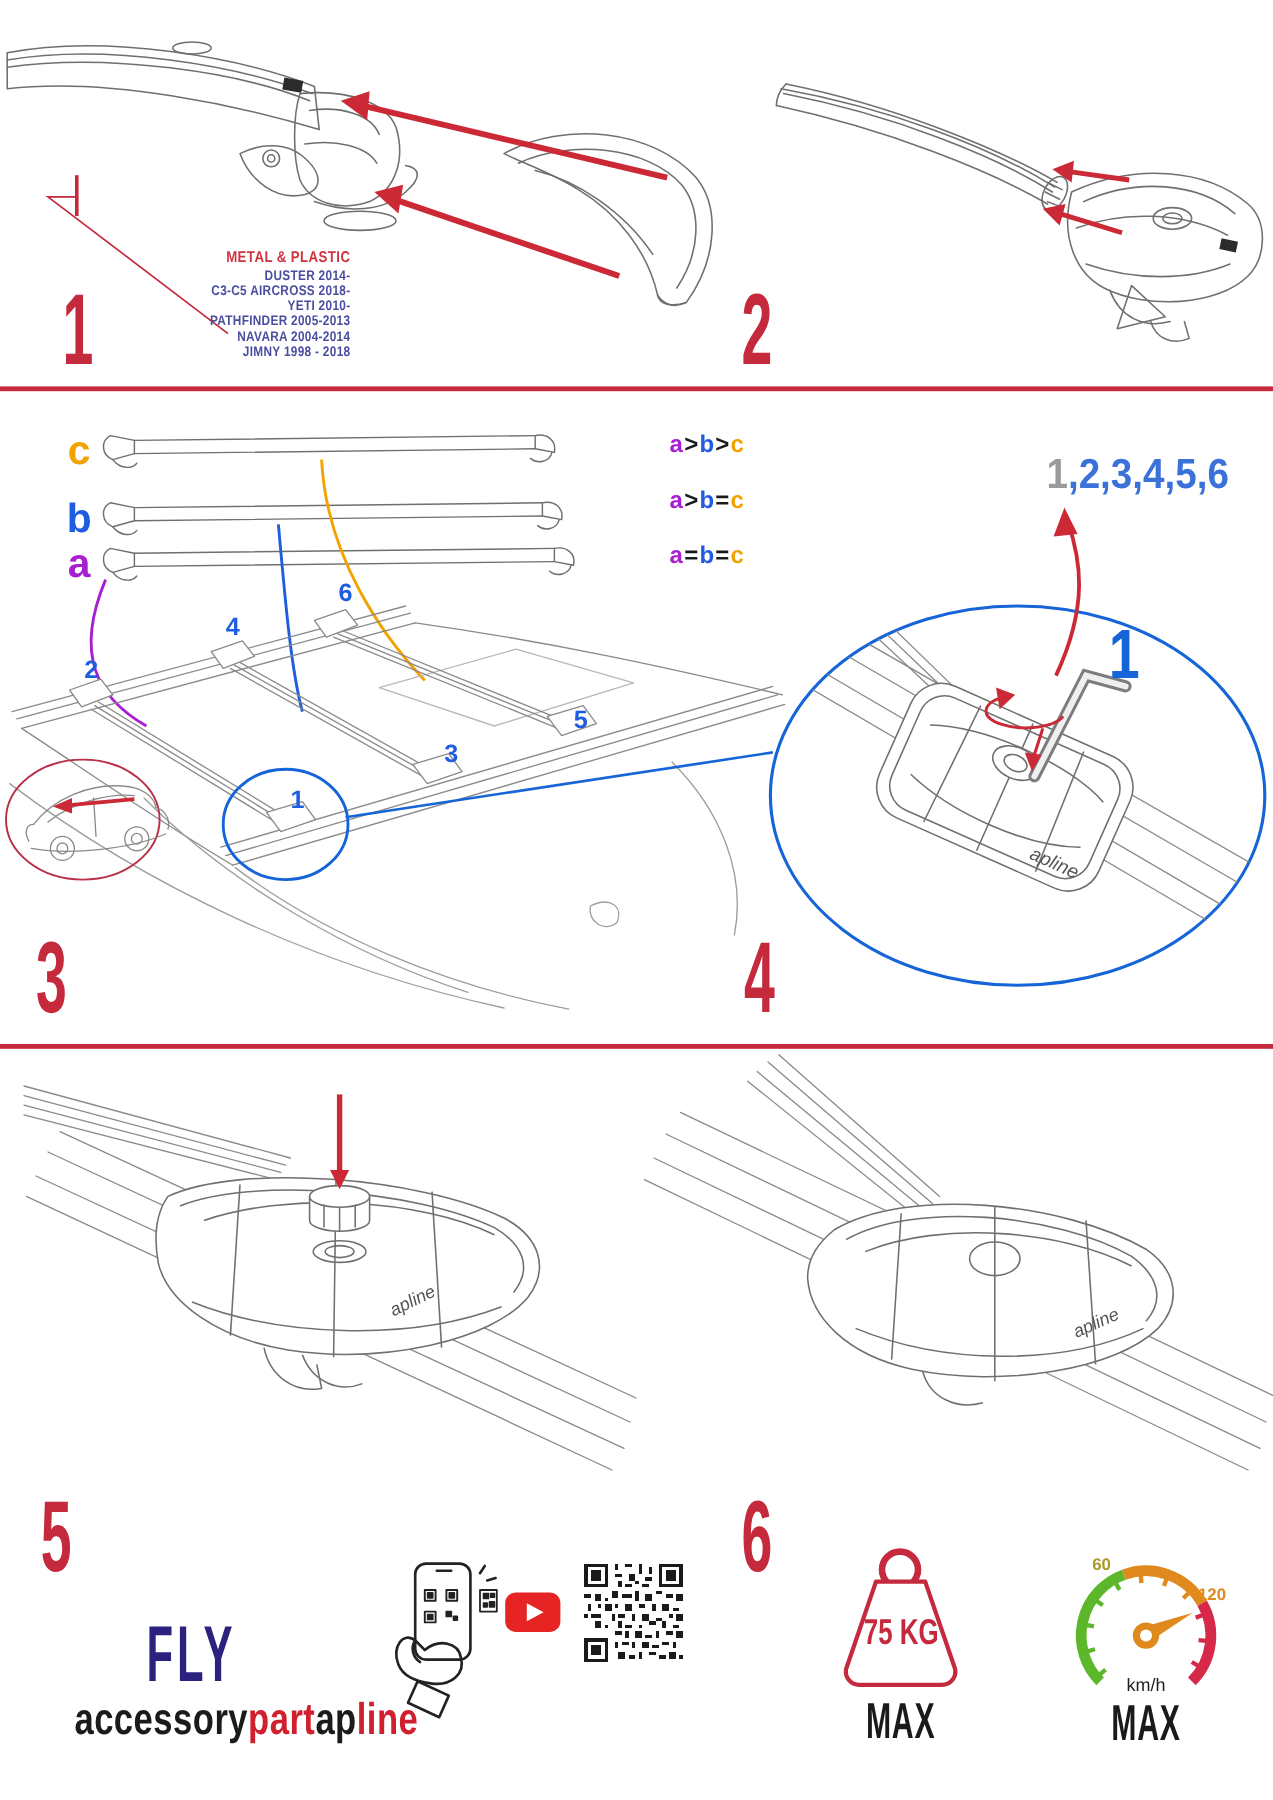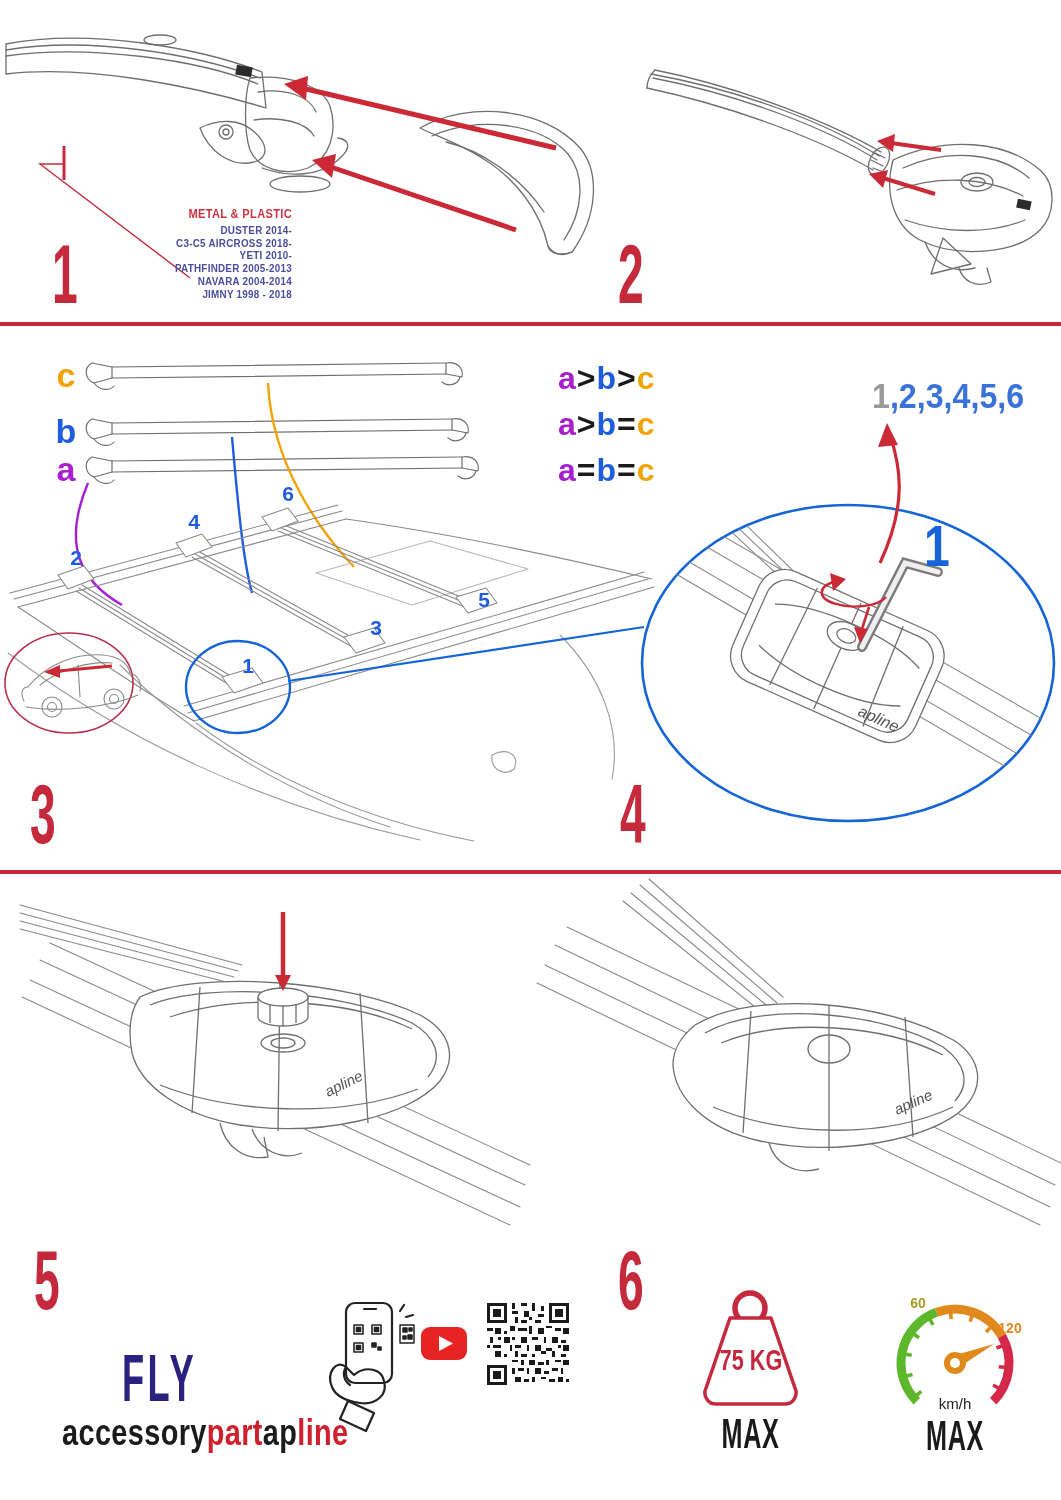--- a/index.html
+++ b/index.html
@@ -10,21 +10,21 @@
            transform:scaleX(.55);transform-origin:left top;letter-spacing:0;}
   
   .divider{position:absolute;left:0;width:1061px;height:4px;background:#c5293c;}
   
   .veh-block{position:absolute;left:90px;top:206px;width:202px;text-align:right;
              transform:scaleX(.85);transform-origin:right top;}
   .veh-title{color:#d03340;font-weight:700;font-size:13px;margin-bottom:3px;letter-spacing:.4px;}
   .veh-line{color:#4b4d9f;font-weight:700;font-size:11.6px;line-height:12.7px;letter-spacing:.3px;}
   
   .formulas{position:absolute;left:558px;top:360px;}
-  .frow{font-size:32px;font-weight:700;height:30px;margin-bottom:16px;letter-spacing:1px;}
+  .frow{font-size:20px;font-weight:700;height:30px;margin-bottom:16px;letter-spacing:1px;}
   .fa{color:#a81fd0;} .fb{color:#1f5de0;} .fc{color:#f2a300;} .fop{color:#1a1a1a;}
   
   .sequence{position:absolute;left:872px;top:376px;font-size:35px;font-weight:700;
             transform:scaleX(.92);transform-origin:left top;white-space:nowrap;}
   .seq-gray{color:#9a9a9a;} .seq-blue{color:#3a72d9;}
   .callout-1{position:absolute;left:924px;top:512px;font-size:58px;font-weight:700;color:#1565d8;
              transform:scaleX(.8);transform-origin:left top;}
   
   .fly{position:absolute;left:122px;top:1340px;font-size:66px;font-weight:700;color:#2b2280;
        letter-spacing:6px;transform:scaleX(.55);transform-origin:left top;}

